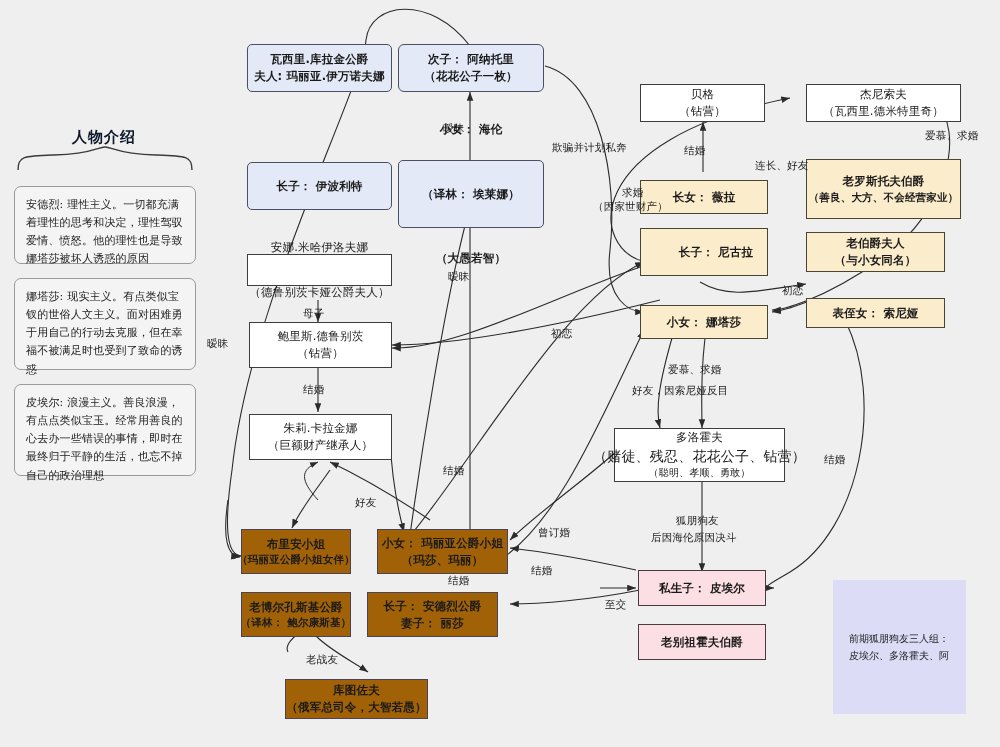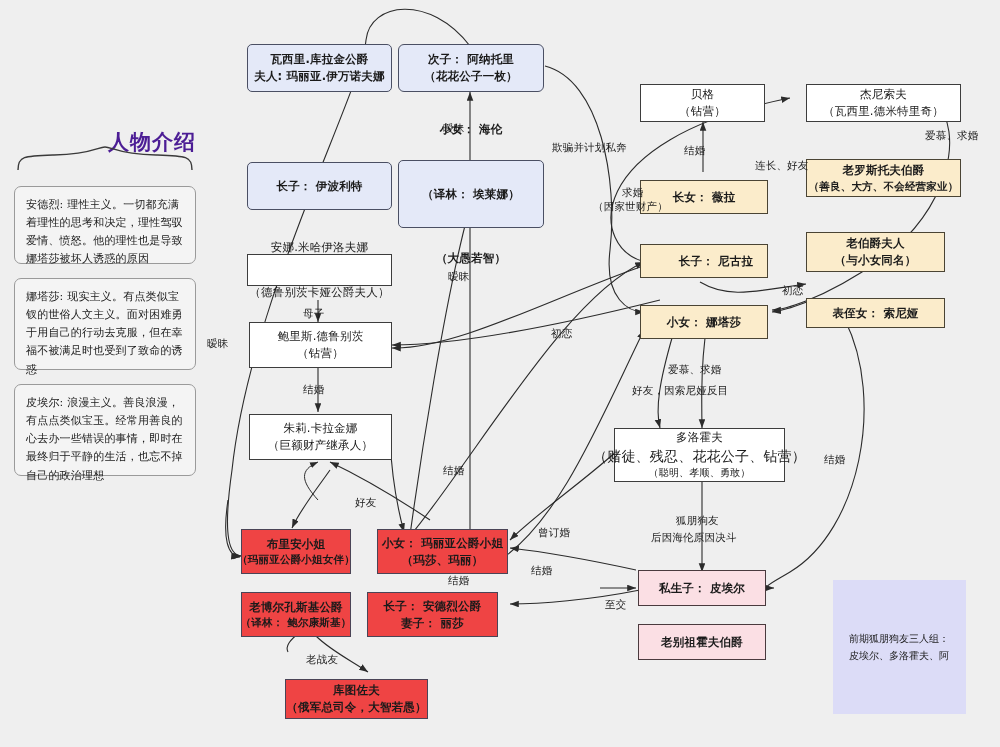--- a/index.html
+++ b/index.html
@@ -21,30 +21,29 @@
     font-size:11.5px;
     line-height:1.45;
     color:#1a1a1a;
     border:1.6px solid #3d3d4e;
     background:#ffffff;
     padding:3px 4px;
     letter-spacing:.2px;
   }
   .node .ln{white-space:nowrap;}
   .blue{background:#e4e9f8;border-color:#4a4f63;border-radius:5px;}
-  .lav{background:#ef4444;border-color:#4a4456;}
+  .lav{background:#a16207;border-color:#4a4456;}
   .yellow{background:#fbeccb;border-color:#4a4434;}
   .pink{background:#fbdfe4;border-color:#4a3a3e;}
   .white{background:#ffffff;border-color:#3d3d3d;}
   .bold{font-weight:bold;}
   .title{
     position:absolute;
-    font-size:21px;font-weight:bold;color:#4c1d95;
+    font-size:15px;font-weight:bold;color:#0f172a;
     letter-spacing:1px;
-    margin-left:36px;
   }
   .notecard{
     position:absolute;box-sizing:border-box;
     background:#f4f4f4;border:1.4px solid #9a9a9a;border-radius:7px;
     font-size:11px;line-height:1.65;color:#1a1a1a;
     padding:9px 11px;text-align:left;
     letter-spacing:.2px;
   }
   .stickynote{
     position:absolute;box-sizing:border-box;
@@ -205,34 +204,34 @@
 
   <div class="node white" style="left:640px;top:84px;width:125px;height:38px;">
     <div class="ln">贝格</div>
     <div class="ln">（钻营）</div>
   </div>
 
   <div class="node yellow bold" style="left:640px;top:180px;width:128px;height:34px;">
     <div class="ln">长女： 薇拉</div>
   </div>
 
-  <div class="node yellow bold" style="left:640px;top:244px;width:128px;height:34px;padding-left:28px;">
+  <div class="node yellow bold" style="left:640px;top:228px;width:128px;height:48px;padding-left:28px;">
     <div class="ln">长子： 尼古拉</div>
   </div>
 
   <div class="node yellow bold" style="left:640px;top:305px;width:128px;height:34px;">
     <div class="ln">小女： 娜塔莎</div>
   </div>
 
   <div class="node white" style="left:806px;top:84px;width:155px;height:38px;">
     <div class="ln">杰尼索夫</div>
     <div class="ln">（瓦西里.德米特里奇）</div>
   </div>
 
-  <div class="node yellow bold" style="left:806px;top:159px;width:155px;height:38px;">
+  <div class="node yellow bold" style="left:806px;top:159px;width:155px;height:60px;">
     <div class="ln">老罗斯托夫伯爵</div>
     <div class="ln" style="font-size:10.5px;">（善良、大方、不会经营家业）</div>
   </div>
 
   <div class="node yellow bold" style="left:806px;top:232px;width:139px;height:40px;">
     <div class="ln">老伯爵夫人</div>
     <div class="ln">（与小女同名）</div>
   </div>
 
   <div class="node yellow bold" style="left:806px;top:298px;width:139px;height:30px;">

